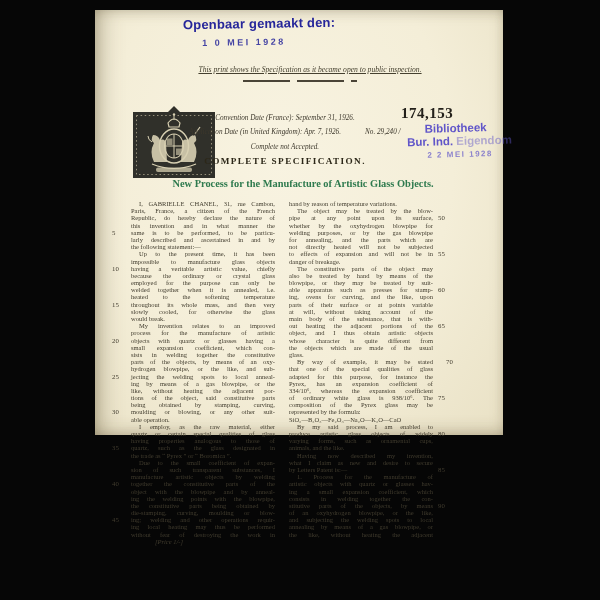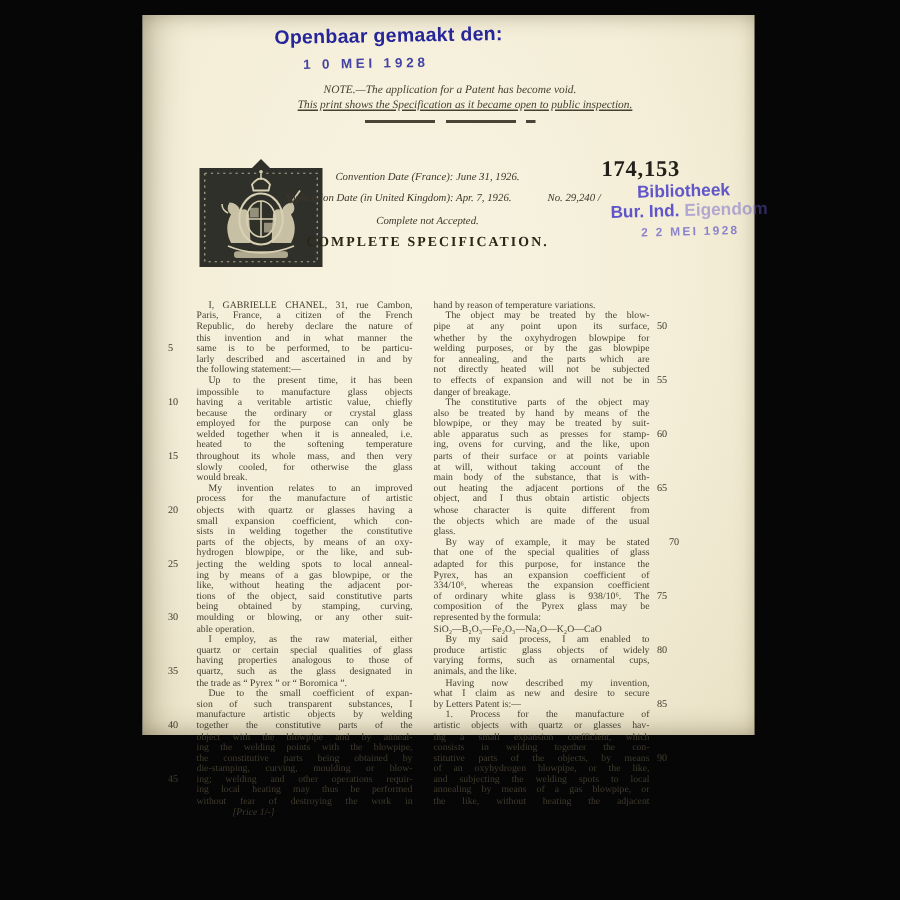--- a/index.html
+++ b/index.html
@@ -1,18 +1,18 @@
 <!DOCTYPE html>
 <html><head>
 <meta charset="utf-8">
 <style>
   html,body{margin:0;padding:0}
   body{width:600px;height:600px;background:#060606;position:relative;overflow:hidden;
        font-family:"Liberation Serif","DejaVu Serif",serif;}
-  .page{position:absolute;left:95px;top:10px;width:408px;height:480px;
+  .page{position:absolute;left:95px;top:10px;width:408px;height:425px;
         background:radial-gradient(ellipse at 45% 35%, #f8f3e1 0%, #f4eed8 55%, #e9e1c5 100%);
         box-shadow:inset 18px 0 24px -16px rgba(90,78,48,.5),
                    inset -6px 0 16px -10px rgba(90,78,48,.35),
                    inset 0 -12px 20px -14px rgba(90,78,48,.45),
                    inset 0 10px 16px -12px rgba(90,78,48,.35);
         color:#3c372b;}
   
   .pub-stamp{position:absolute;left:88px;top:6px;color:#26269a;
              font-family:"Liberation Sans","DejaVu Sans",sans-serif;transform:rotate(-1deg);}
   .pub-title{font-size:13px;font-weight:bold;letter-spacing:.2px;}
@@ -60,21 +60,20 @@
 </head>
 <body>
 
 <div class="page">
 
   <div class="pub-stamp">
     <div class="pub-title">Openbaar gemaakt den:</div>
     <div class="pub-date">1 0 MEI 1928</div>
   </div>
 
-  <div class="note1">NOTE.—The application for a Patent has become void.</div>
   <div class="note2">This print shows the Specification as it became open to public inspection.</div>
 
   <div class="rule"></div>
 
 
   <div class="emblem">
     <svg width="84" height="74" viewBox="0 0 84 74" aria-hidden="true">
       <path d="M34,8 L42,0 L50,8 Z" fill="#30302a"></path>
       <rect x="1" y="6" width="82" height="66" fill="#30302a"></rect>
       <rect x="4.5" y="9.5" width="75" height="59" fill="none" stroke="#cfc7a8" stroke-width="0.8" stroke-dasharray="1.5 2.6" opacity="0.8"></rect>
@@ -88,33 +87,34 @@
       <path d="M44,42.5 h6 v6.5 h-6 z" fill="#d8d0b2" opacity="0.6"></path>
       <path d="M22,56 q-5,-10 0,-19 q-4,-3 -1,-8 q5,0 7,5 q5,-2 6,3 l1,19 z" fill="#d8d0b2" opacity="0.9"></path>
       <path d="M20,36 q-4,-2 -4,-6" stroke="#d8d0b2" stroke-width="1" fill="none"></path>
       <path d="M62,56 q5,-10 0,-19 q4,-3 1,-8 q-5,0 -7,5 q-5,-2 -6,3 l-1,19 z" fill="#d8d0b2" opacity="0.9"></path>
       <path d="M63,28 l5,-7" stroke="#d8d0b2" stroke-width="1.2"></path>
       <path d="M20,58 q22,9 44,0" fill="none" stroke="#d8d0b2" stroke-width="1.2"></path>
       <rect x="24" y="61.5" width="36" height="4.5" rx="2" fill="#d8d0b2" opacity="0.75"></rect>
     </svg>
   </div>
 
-  <div class="conv">Convention Date (France): June 31, 1926.</div>
+  <div class="conv">Convention Date (France): September 31, 1926.</div>
   <div class="appl">Application Date (in United Kingdom): Apr. 7, 1926.</div>
   <div class="applnum">No. 29,240 /</div>
   <div class="status">Complete not Accepted.</div>
   <div class="compspec">COMPLETE SPECIFICATION.</div>
   <div class="patnum">174,153</div>
 
   <div class="lib-stamp">
     <div class="lib1">Bibliotheek</div>
     <div class="lib2"><span>Bur. Ind.</span> <span class="fade">Eigendom</span></div>
     <div class="lib-date">2 2 MEI 1928</div>
   </div>
 
+  <div class="inv-title">New Process for the Manufacture of Artistic Glass Objects.</div>
 
   <div class="col col-left">
       <div class="bl ind"><span class="lt">I, GABRIELLE CHANEL, 31, rue Cambon,</span></div>
       <div class="bl"><span class="lt">Paris, France, a citizen of the French</span></div>
       <div class="bl"><span class="lt">Republic, do hereby declare the nature of</span></div>
       <div class="bl"><span class="lt">this invention and in what manner the</span></div>
       <div class="bl"><span class="ln">5</span><span class="lt">same is to be performed, to be particu-</span></div>
       <div class="bl"><span class="lt">larly described and ascertained in and by</span></div>
       <div class="bl end"><span class="lt">the following statement:—</span></div>
       <div class="bl ind"><span class="lt">Up to the present time, it has been</span></div>

